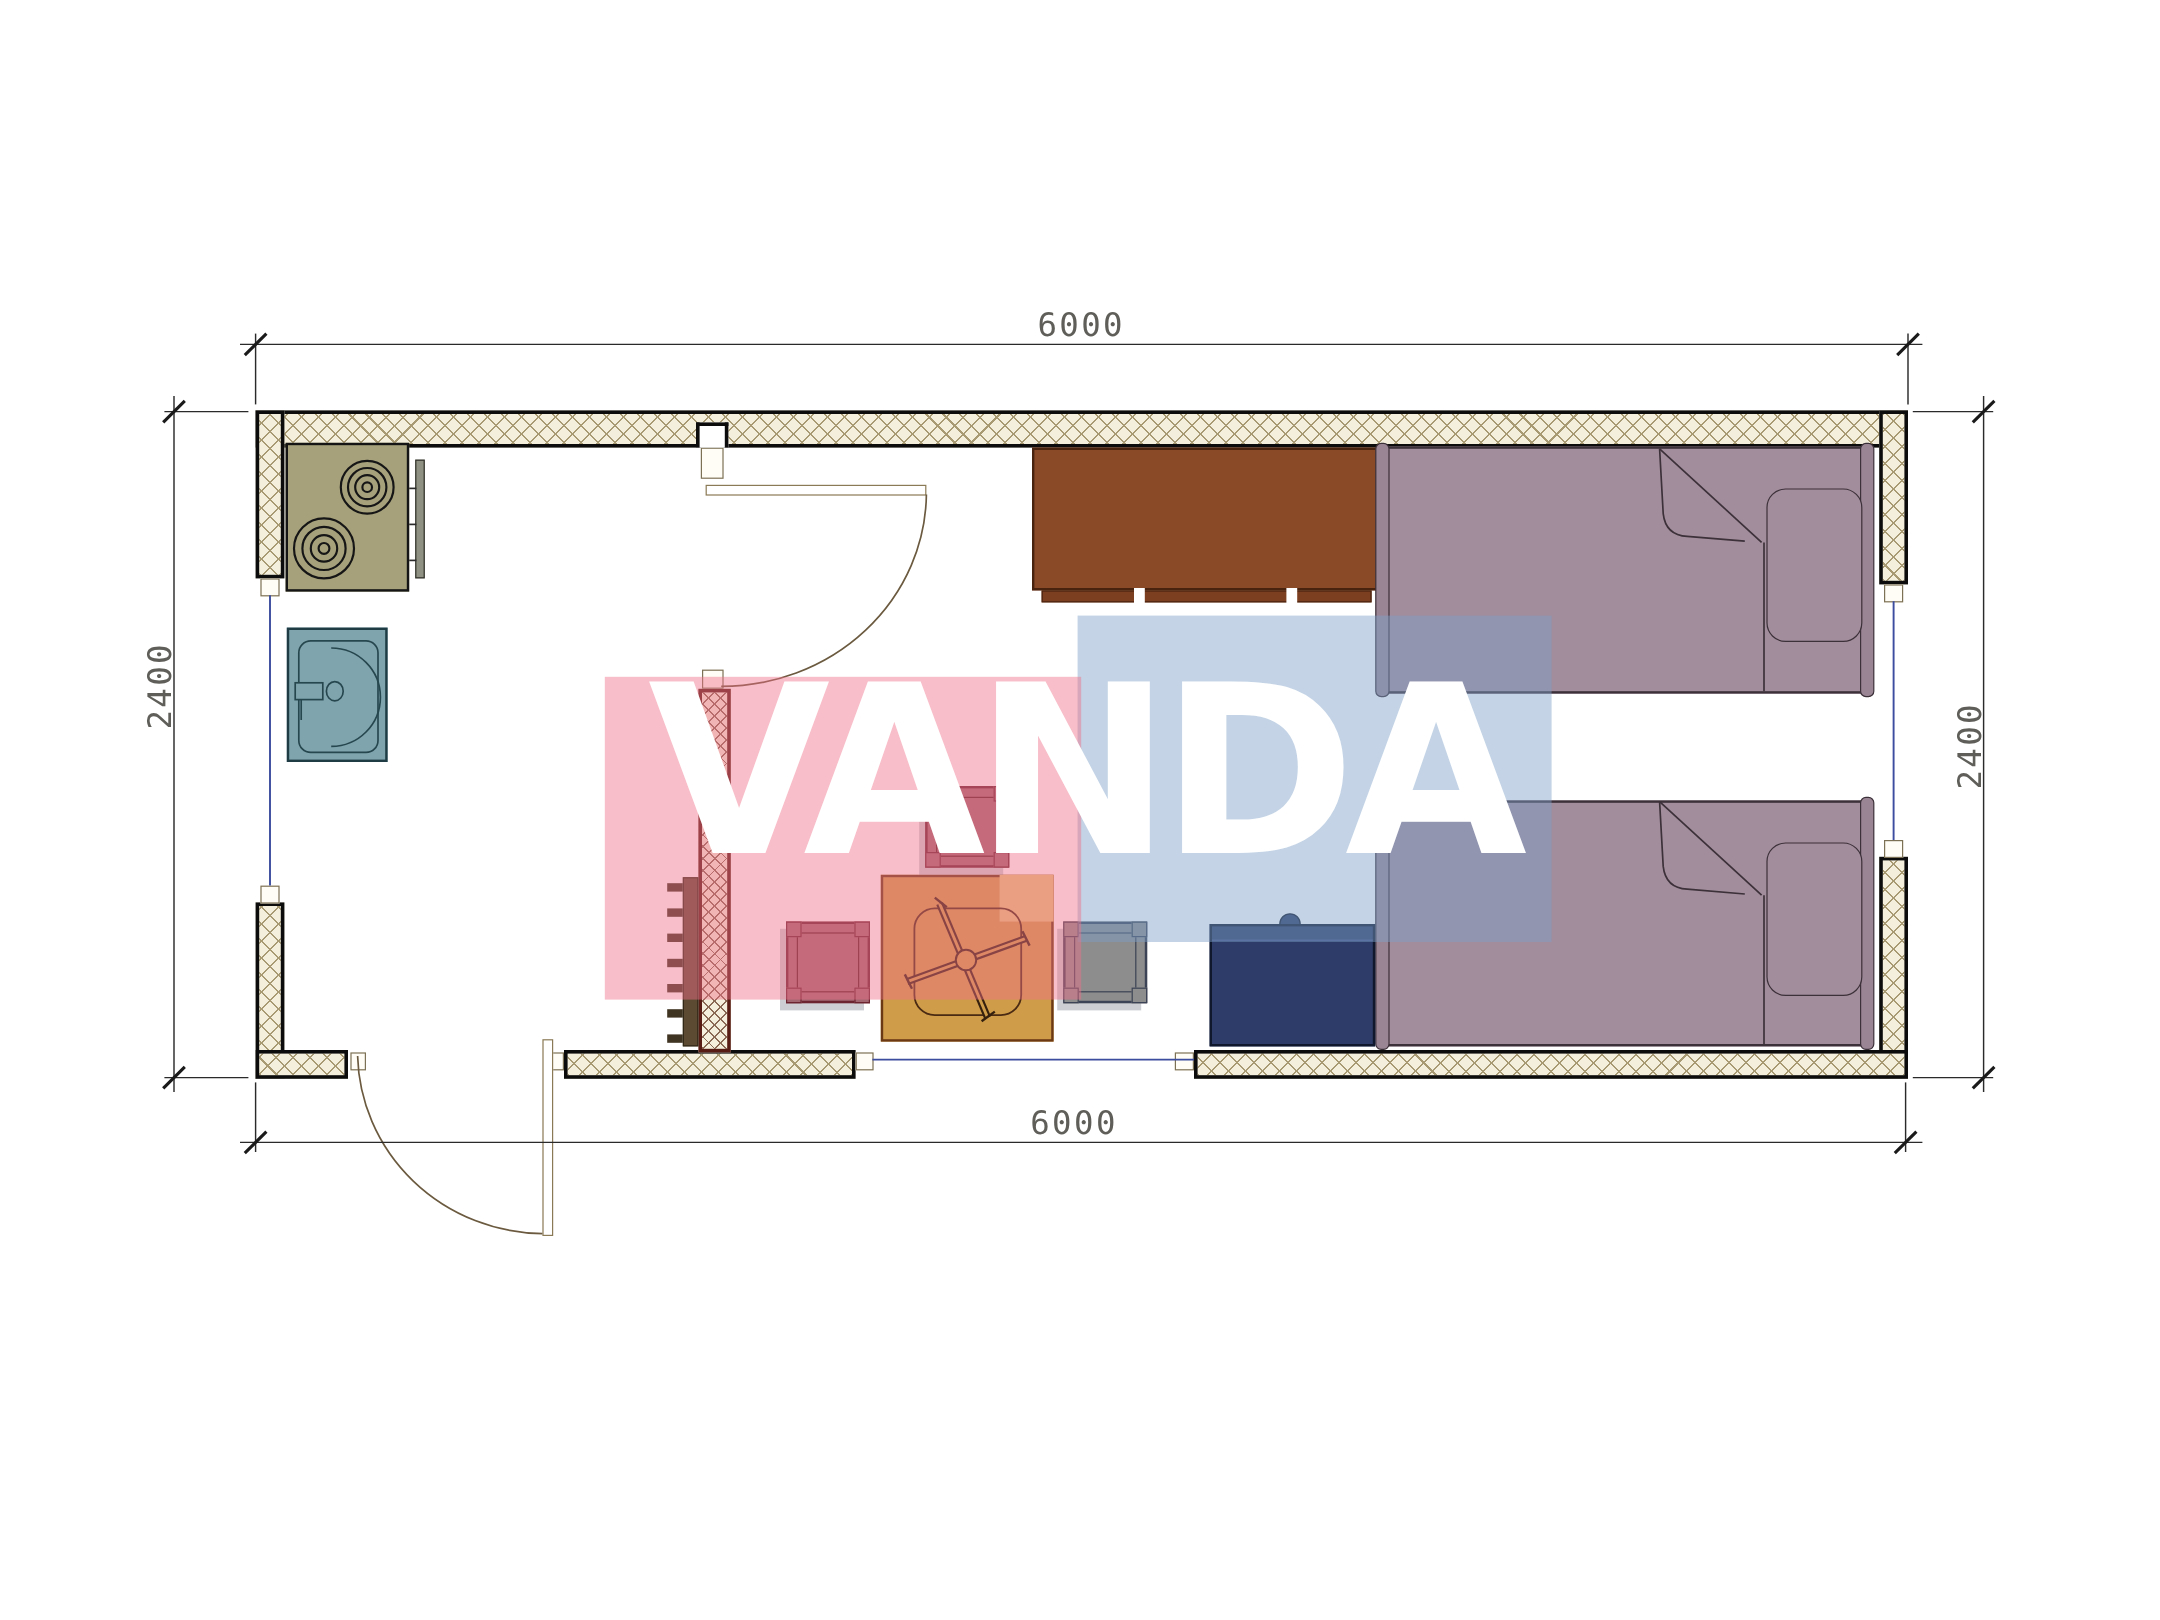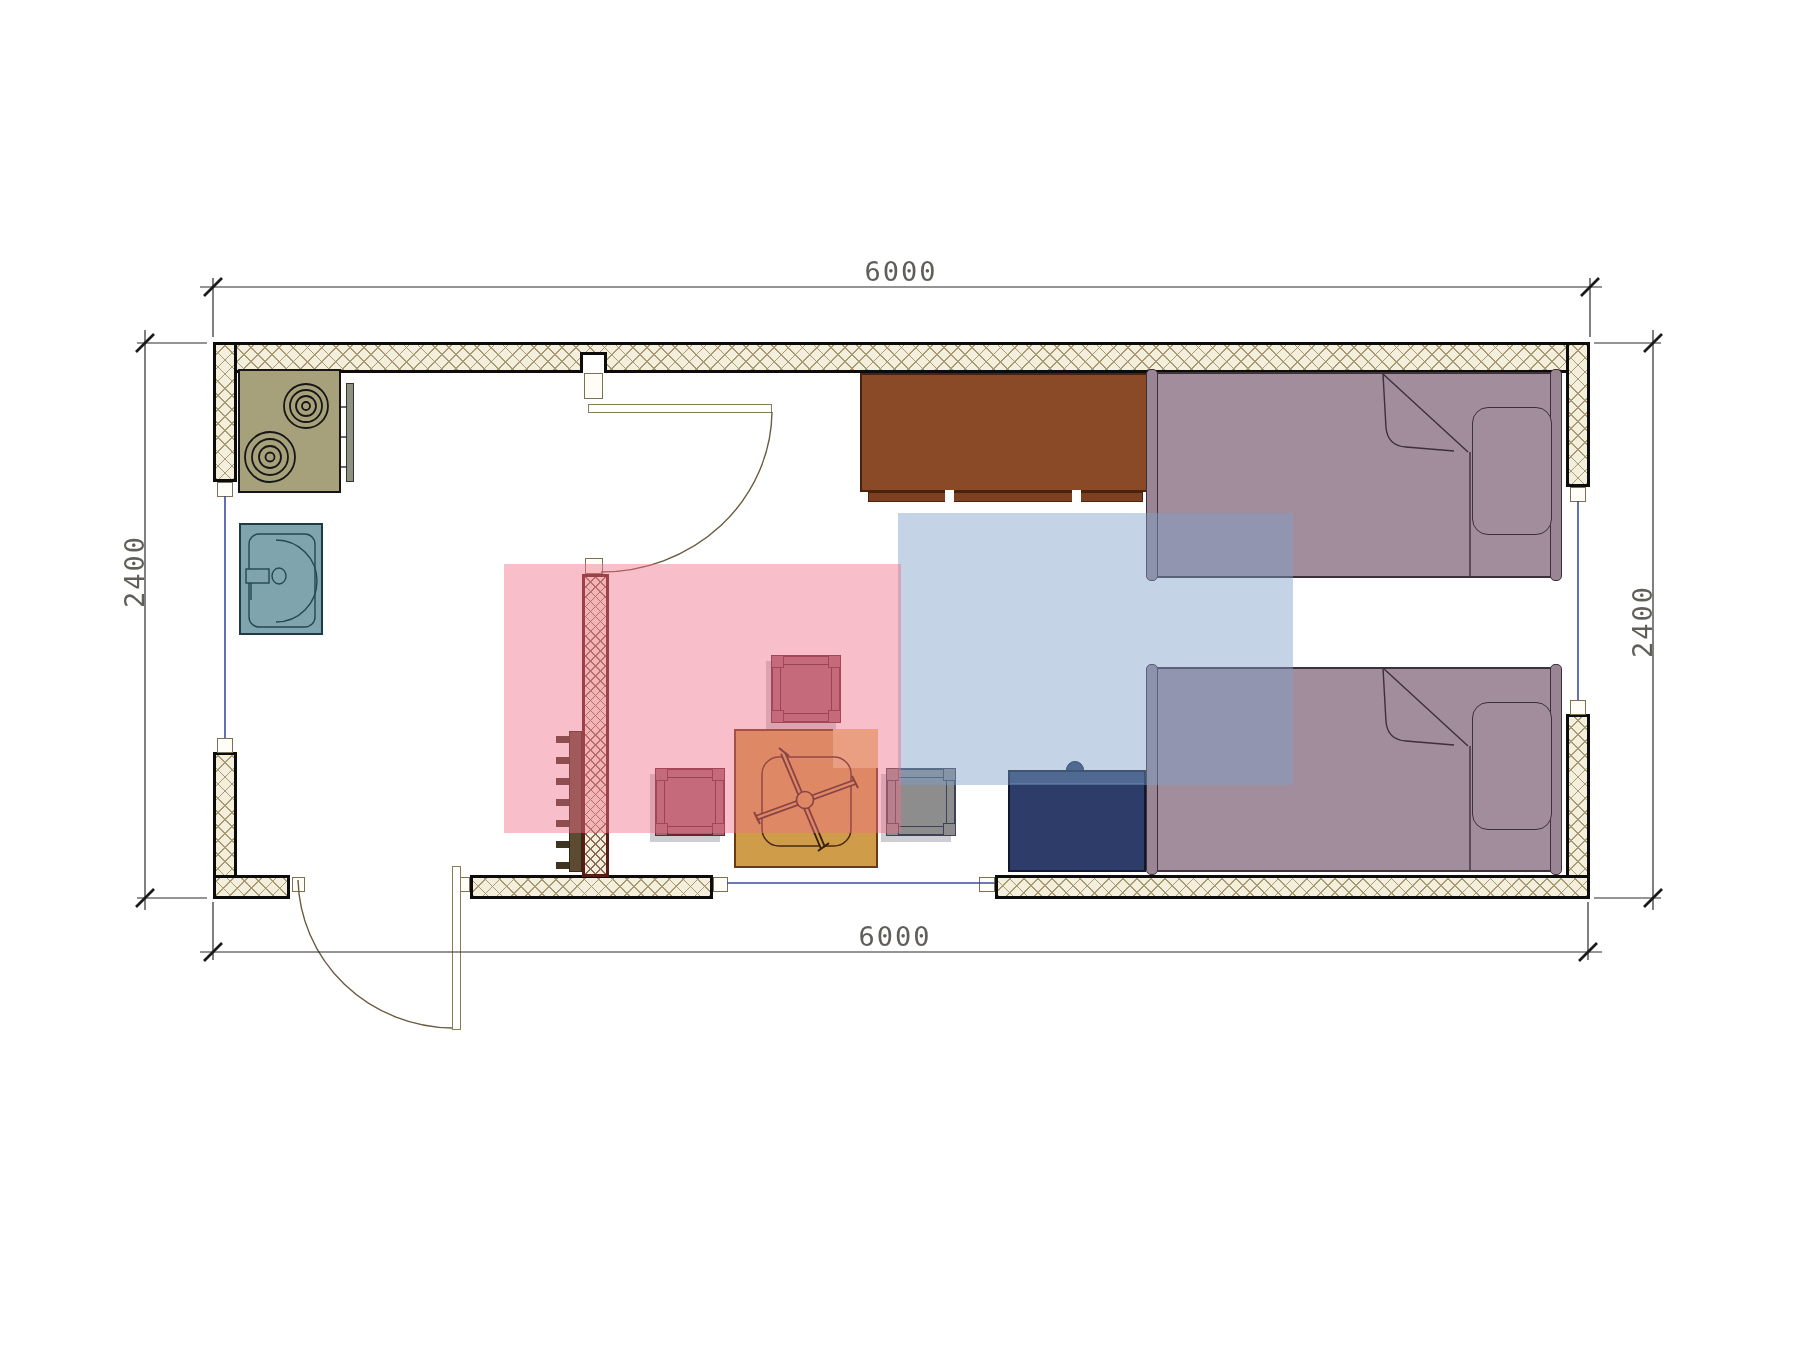--- a/index.html
+++ b/index.html
@@ -226,19 +226,20 @@
         <line x1="1579" y1="961" x2="1597" y2="943"></line>
       <line x1="136" y1="352" x2="154" y2="334"></line>
         <line x1="136" y1="907" x2="154" y2="889"></line>
       <line x1="1644" y1="352" x2="1662" y2="334"></line>
         <line x1="1644" y1="907" x2="1662" y2="889"></line>
     </g>
   </svg>
 
   <div class="wm-blue"></div>
   <div class="wm-pink"></div>
+  <div class="wm-text">VANDA</div>
 
   <div class="dim-label" style="left:841px;top:256px;">6000</div>
   <div class="dim-label" style="left:835px;top:921px;">6000</div>
   <div class="dim-label dim-label--v" style="left:74px;top:556px;">2400</div>
   <div class="dim-label dim-label--v" style="left:1582px;top:606px;">2400</div>
 
 </div>
 
 </body></html>

